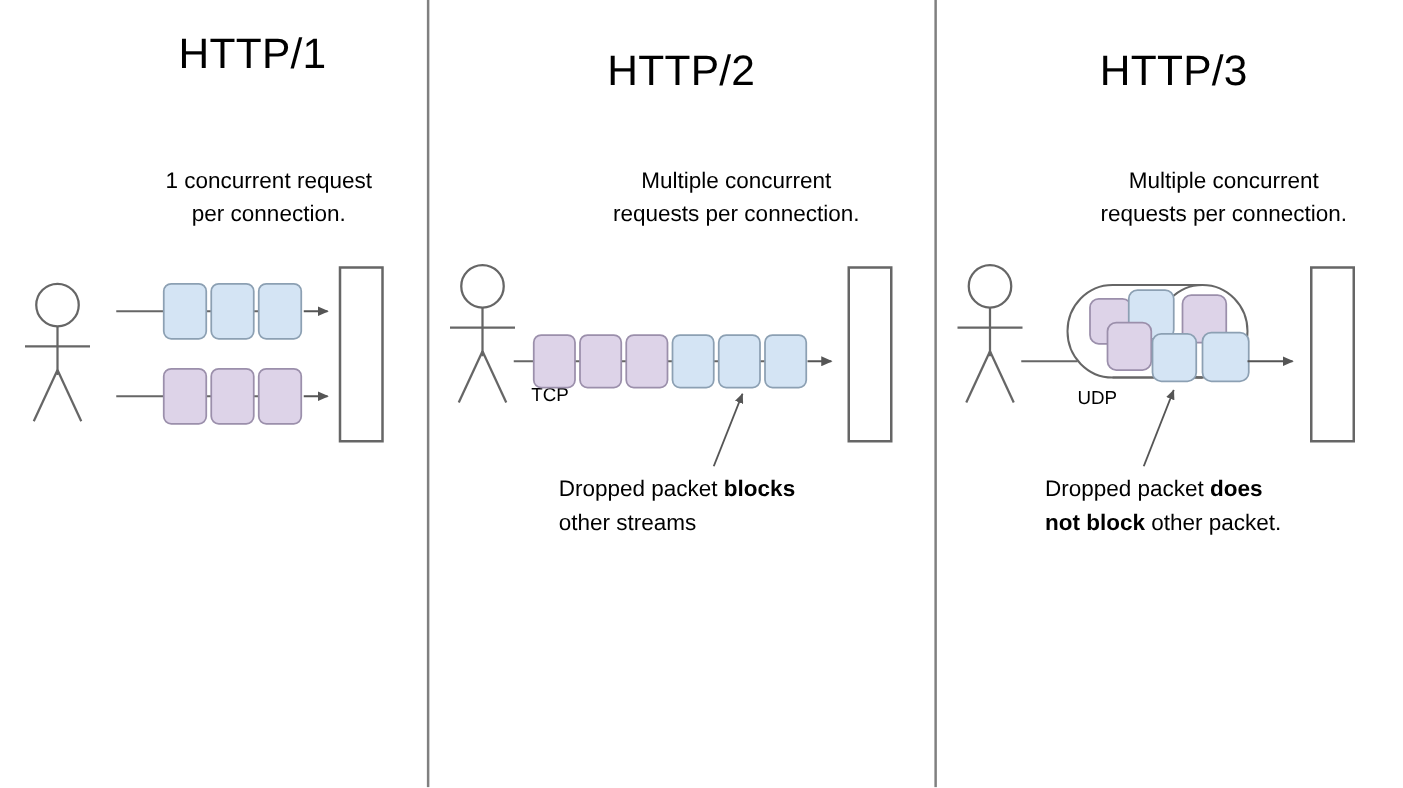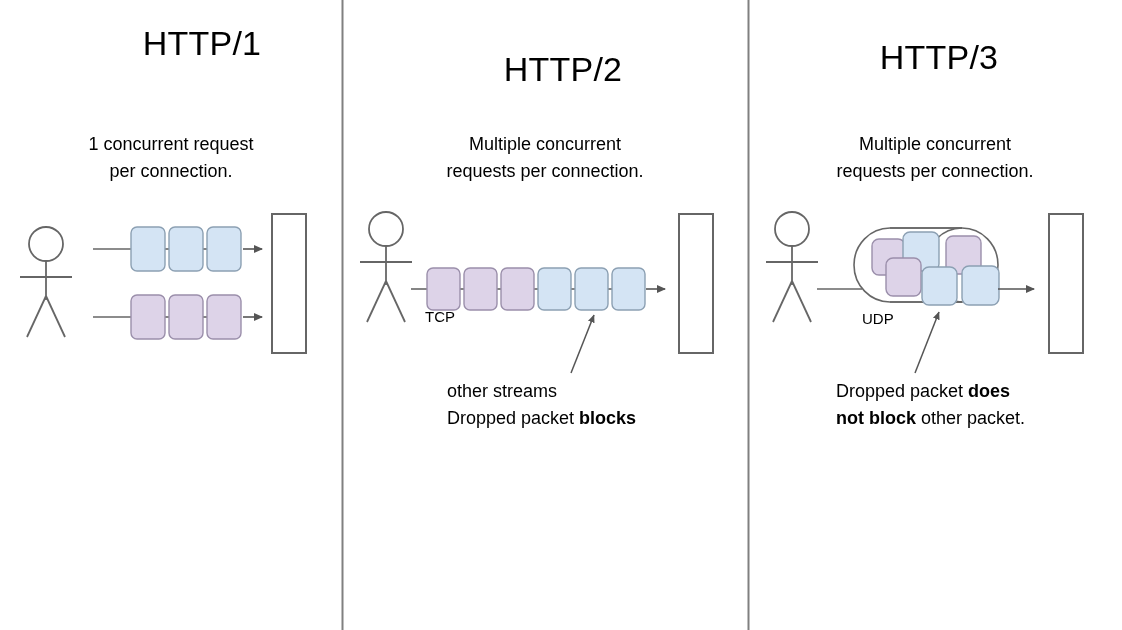--- a/index.html
+++ b/index.html
@@ -31,20 +31,21 @@
     letter-spacing: 0.2px;
     color: #000;
     white-space: nowrap;
   }
   .col-sub {
     position: absolute;
     text-align: center;
     font-size: 18px;
     line-height: 27px;
     color: #000;
+    padding-left: 44px;
   }
   .caption {
     position: absolute;
     font-size: 18px;
     line-height: 27px;
     color: #000;
     text-align: left;
   }
   .caption b { font-weight: 700; }
   .proto-label {
@@ -59,44 +60,44 @@
     color: #000;
     text-align: center;
     line-height: 1;
     pointer-events: none;
   }
 </style>
 </head>
 <body>
 
 <div class="col-title" style="left:0px; top:24px; width:342px;padding-left:31px;">HTTP/1</div>
-<div class="col-title" style="left:360px; top:38px; width:406px;margin-top:12px;">HTTP/2</div>
+<div class="col-title" style="left:342px; top:38px; width:406px;">HTTP/2</div>
 <div class="col-title" style="left:752px; top:38px; width:374px;">HTTP/3</div>
 
 <div class="col-sub" style="left:0px; top:131px; width:342px;">
   <div>1 concurrent request</div>
   <div>per connection.</div>
 </div>
 <div class="col-sub" style="left:342px; top:131px; width:406px;">
   <div>Multiple concurrent</div>
   <div>requests per connection.</div>
 </div>
 <div class="col-sub" style="left:748px; top:131px; width:374px;">
   <div>Multiple concurrent</div>
   <div>requests per connection.</div>
 </div>
 
 <div class="proto-label" style="left:425px; top:308px;">TCP</div>
 <div class="proto-label" style="left:862px; top:310px;">UDP</div>
 
 <div class="caption" style="left:447px; top:378px; width:290px;">
-  <div>other streams</div>
   <div>
     <span>Dropped packet </span><b>blocks</b>
   </div>
+  <div>other streams</div>
 </div>
 
 <div class="caption" style="left:836px; top:378px; width:300px;">
   <div>
     <span>Dropped packet </span><b>does</b>
   </div>
   <div>
     <b>not block</b><span> other packet.</span>
   </div>
 </div>

